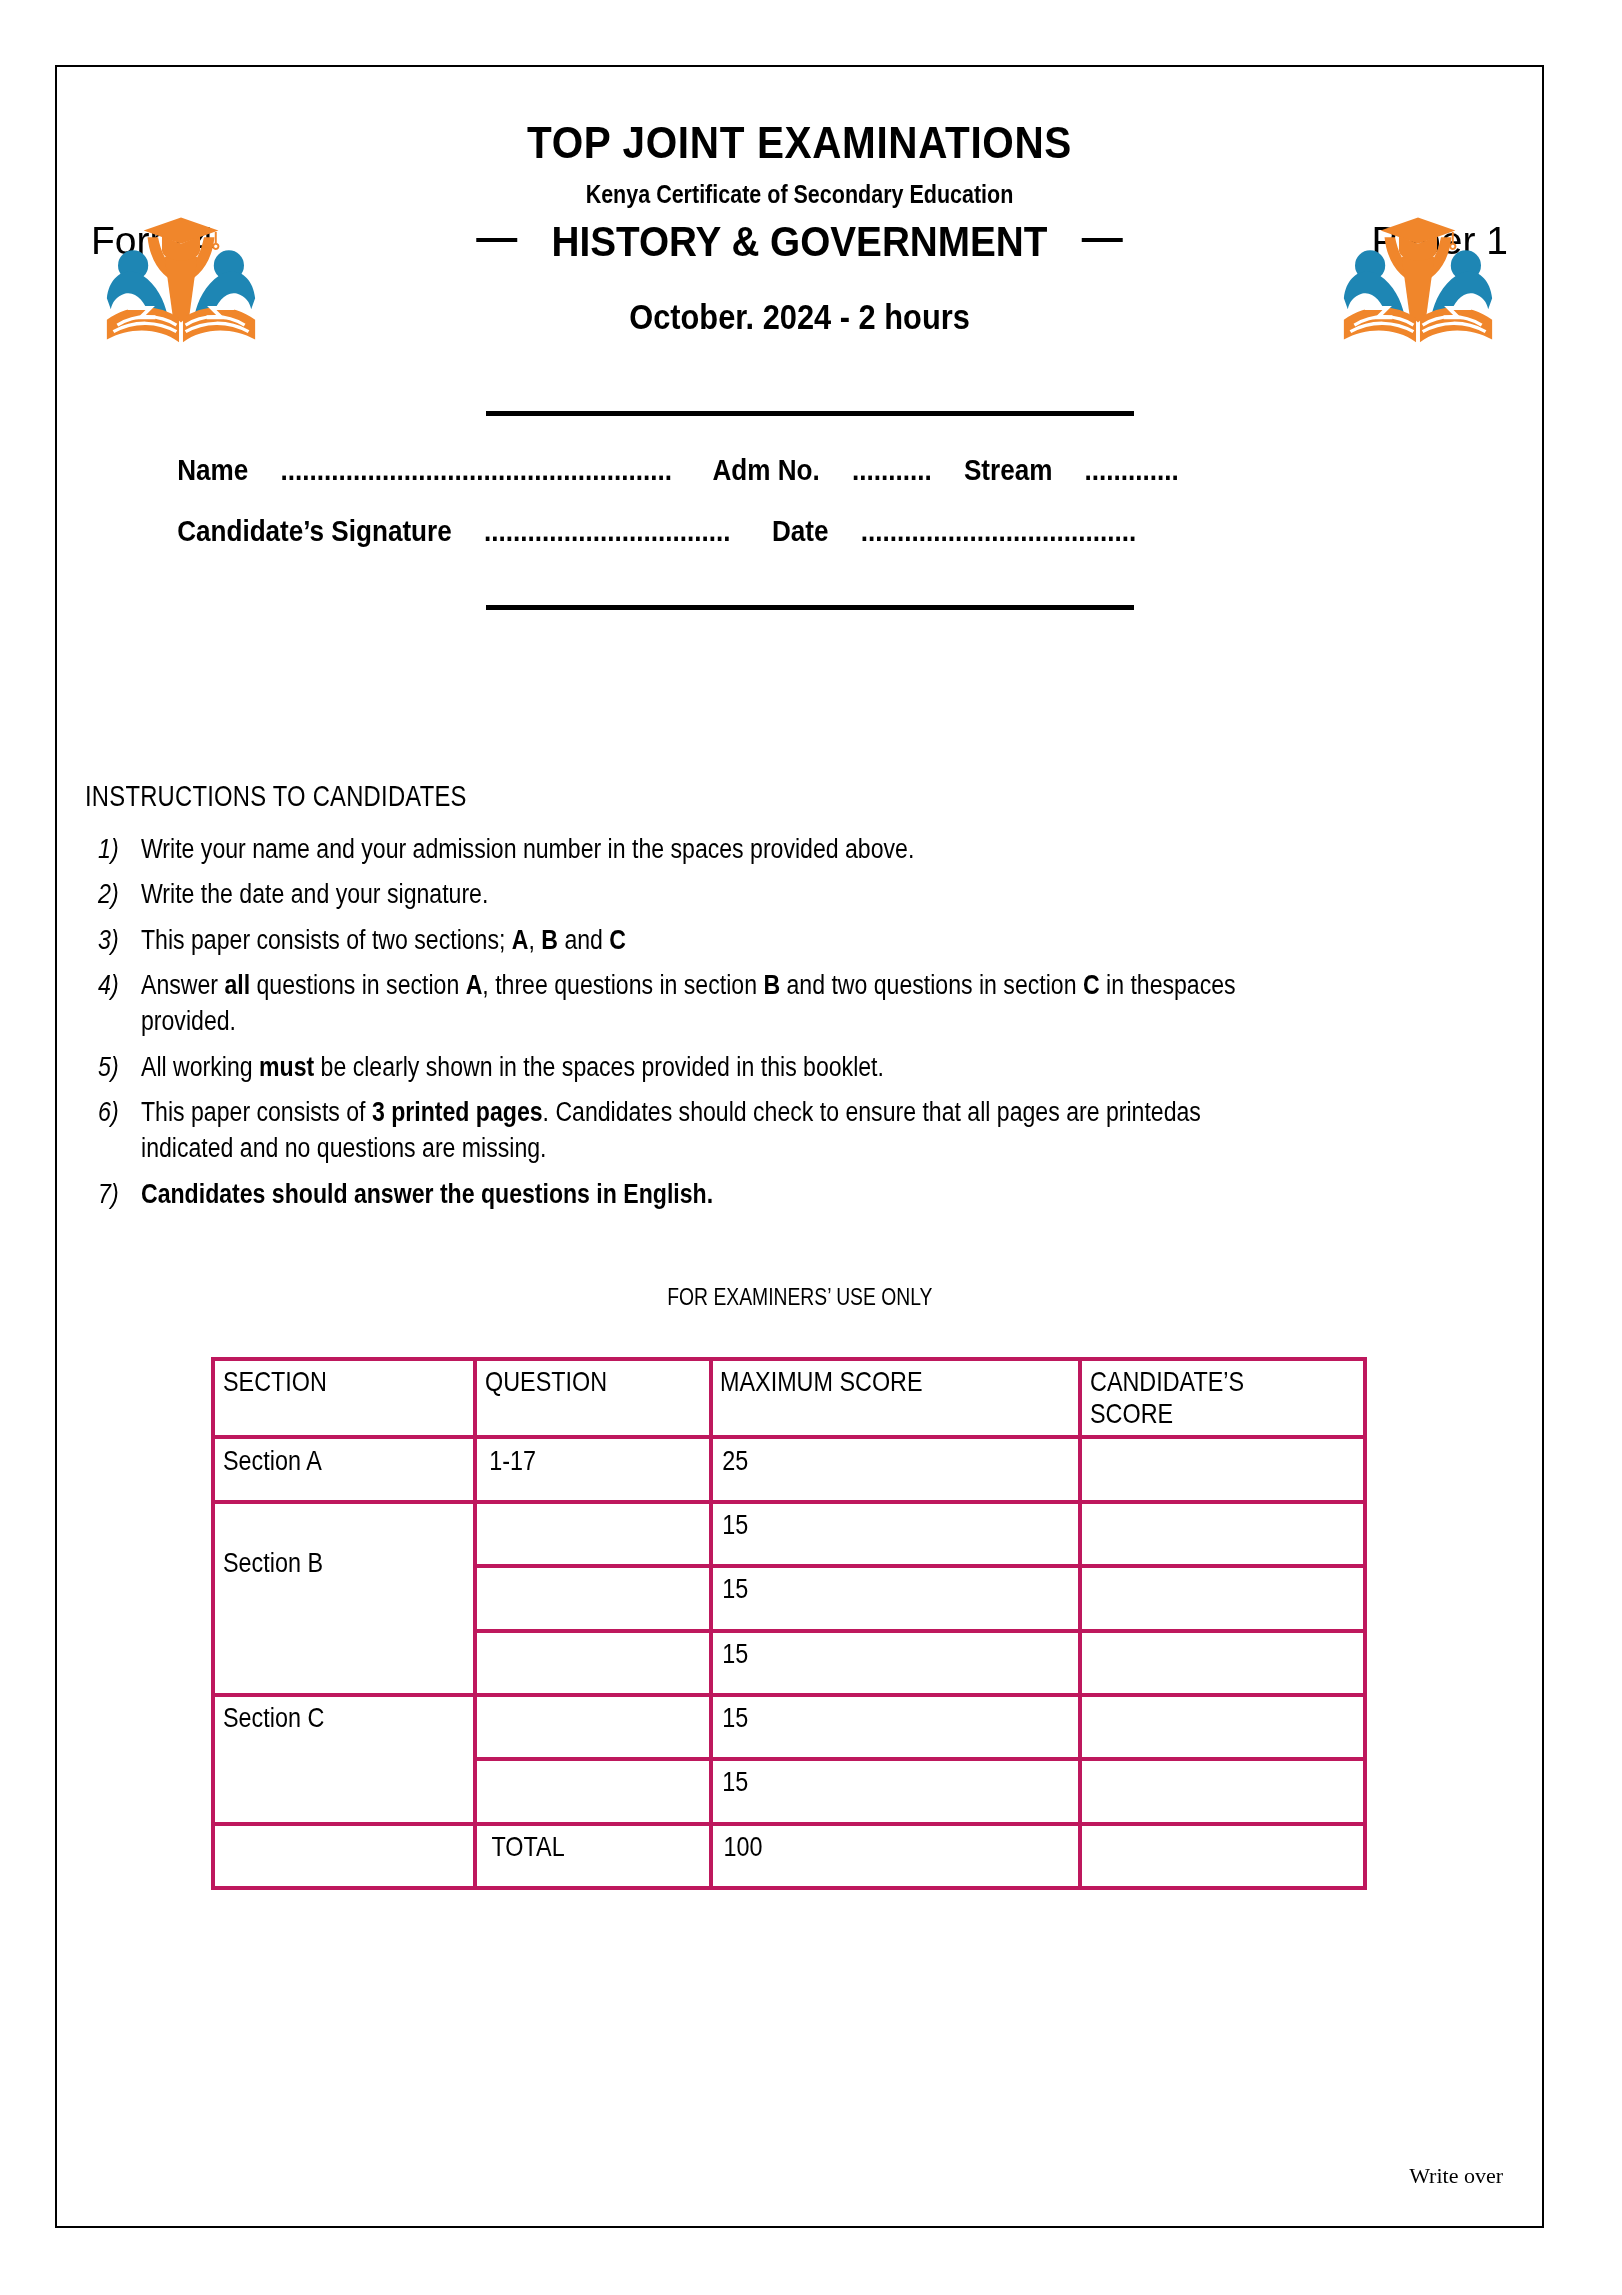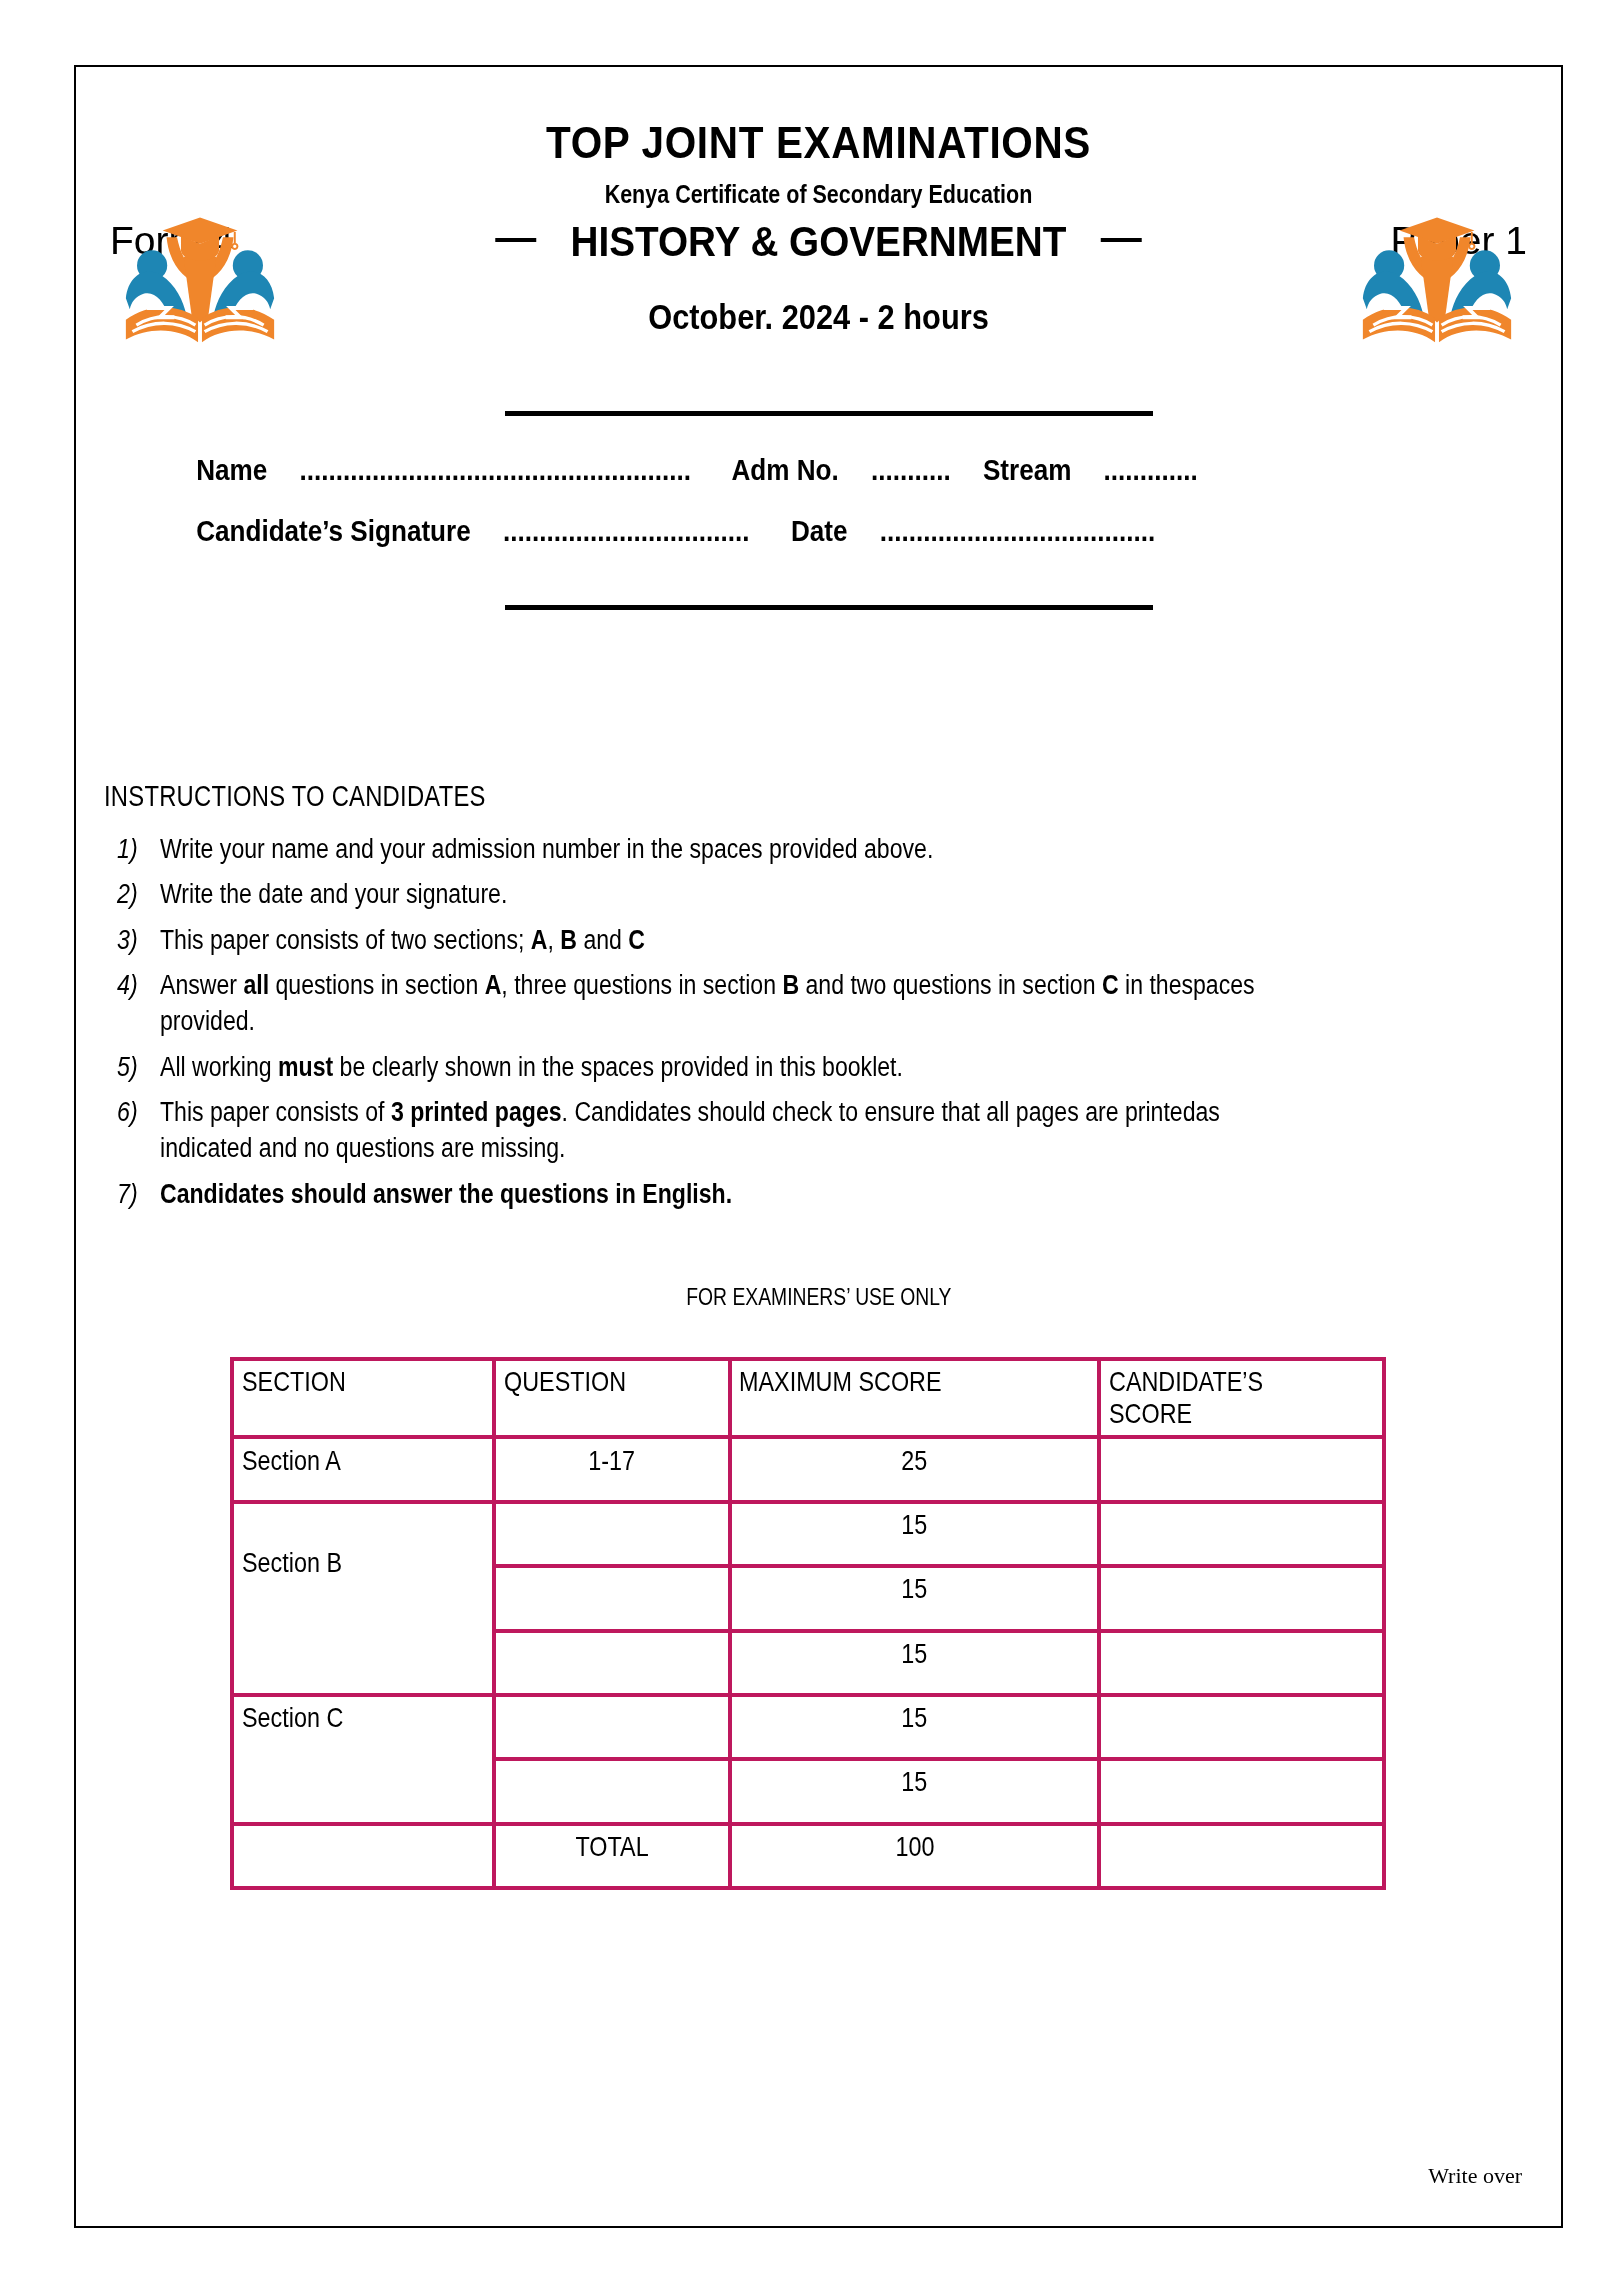--- a/index.html
+++ b/index.html
@@ -12,21 +12,21 @@
     height: 2295px;
     position: relative;
     font-family: "Liberation Sans", sans-serif;
     color: #000000;
     overflow: hidden;
   }
 
   
   .page-frame {
     position: absolute;
-    left: 74px;
+    left: 55px;
     top: 65px;
     width: 1489px;
     height: 2163px;
     border: 2.6px solid #000;
     box-sizing: border-box;
     background: #fff;
   }
 
   .inner {
     position: absolute;
@@ -222,21 +222,20 @@
     padding: 5.2px 7.9px;
     vertical-align: top;
     height: 50px;
   }
   table.score-table td span.sq {
     display: inline-block;
     transform: scaleX(0.85);
     transform-origin: left top;
   }
   table.score-table td.ctr {
-    text-align: center;
   }
   table.score-table td.ctr span.sq {
     transform-origin: center top;
   }
   td.col-section { width: 242px; }
   td.col-question { width: 216px; }
   td.col-max { width: 350px; }
   td.col-cand { width: 265px; border-radius: 13px; }
   td.hdr-cell { height: 105px; }
   td.tall { height: 72px; }

